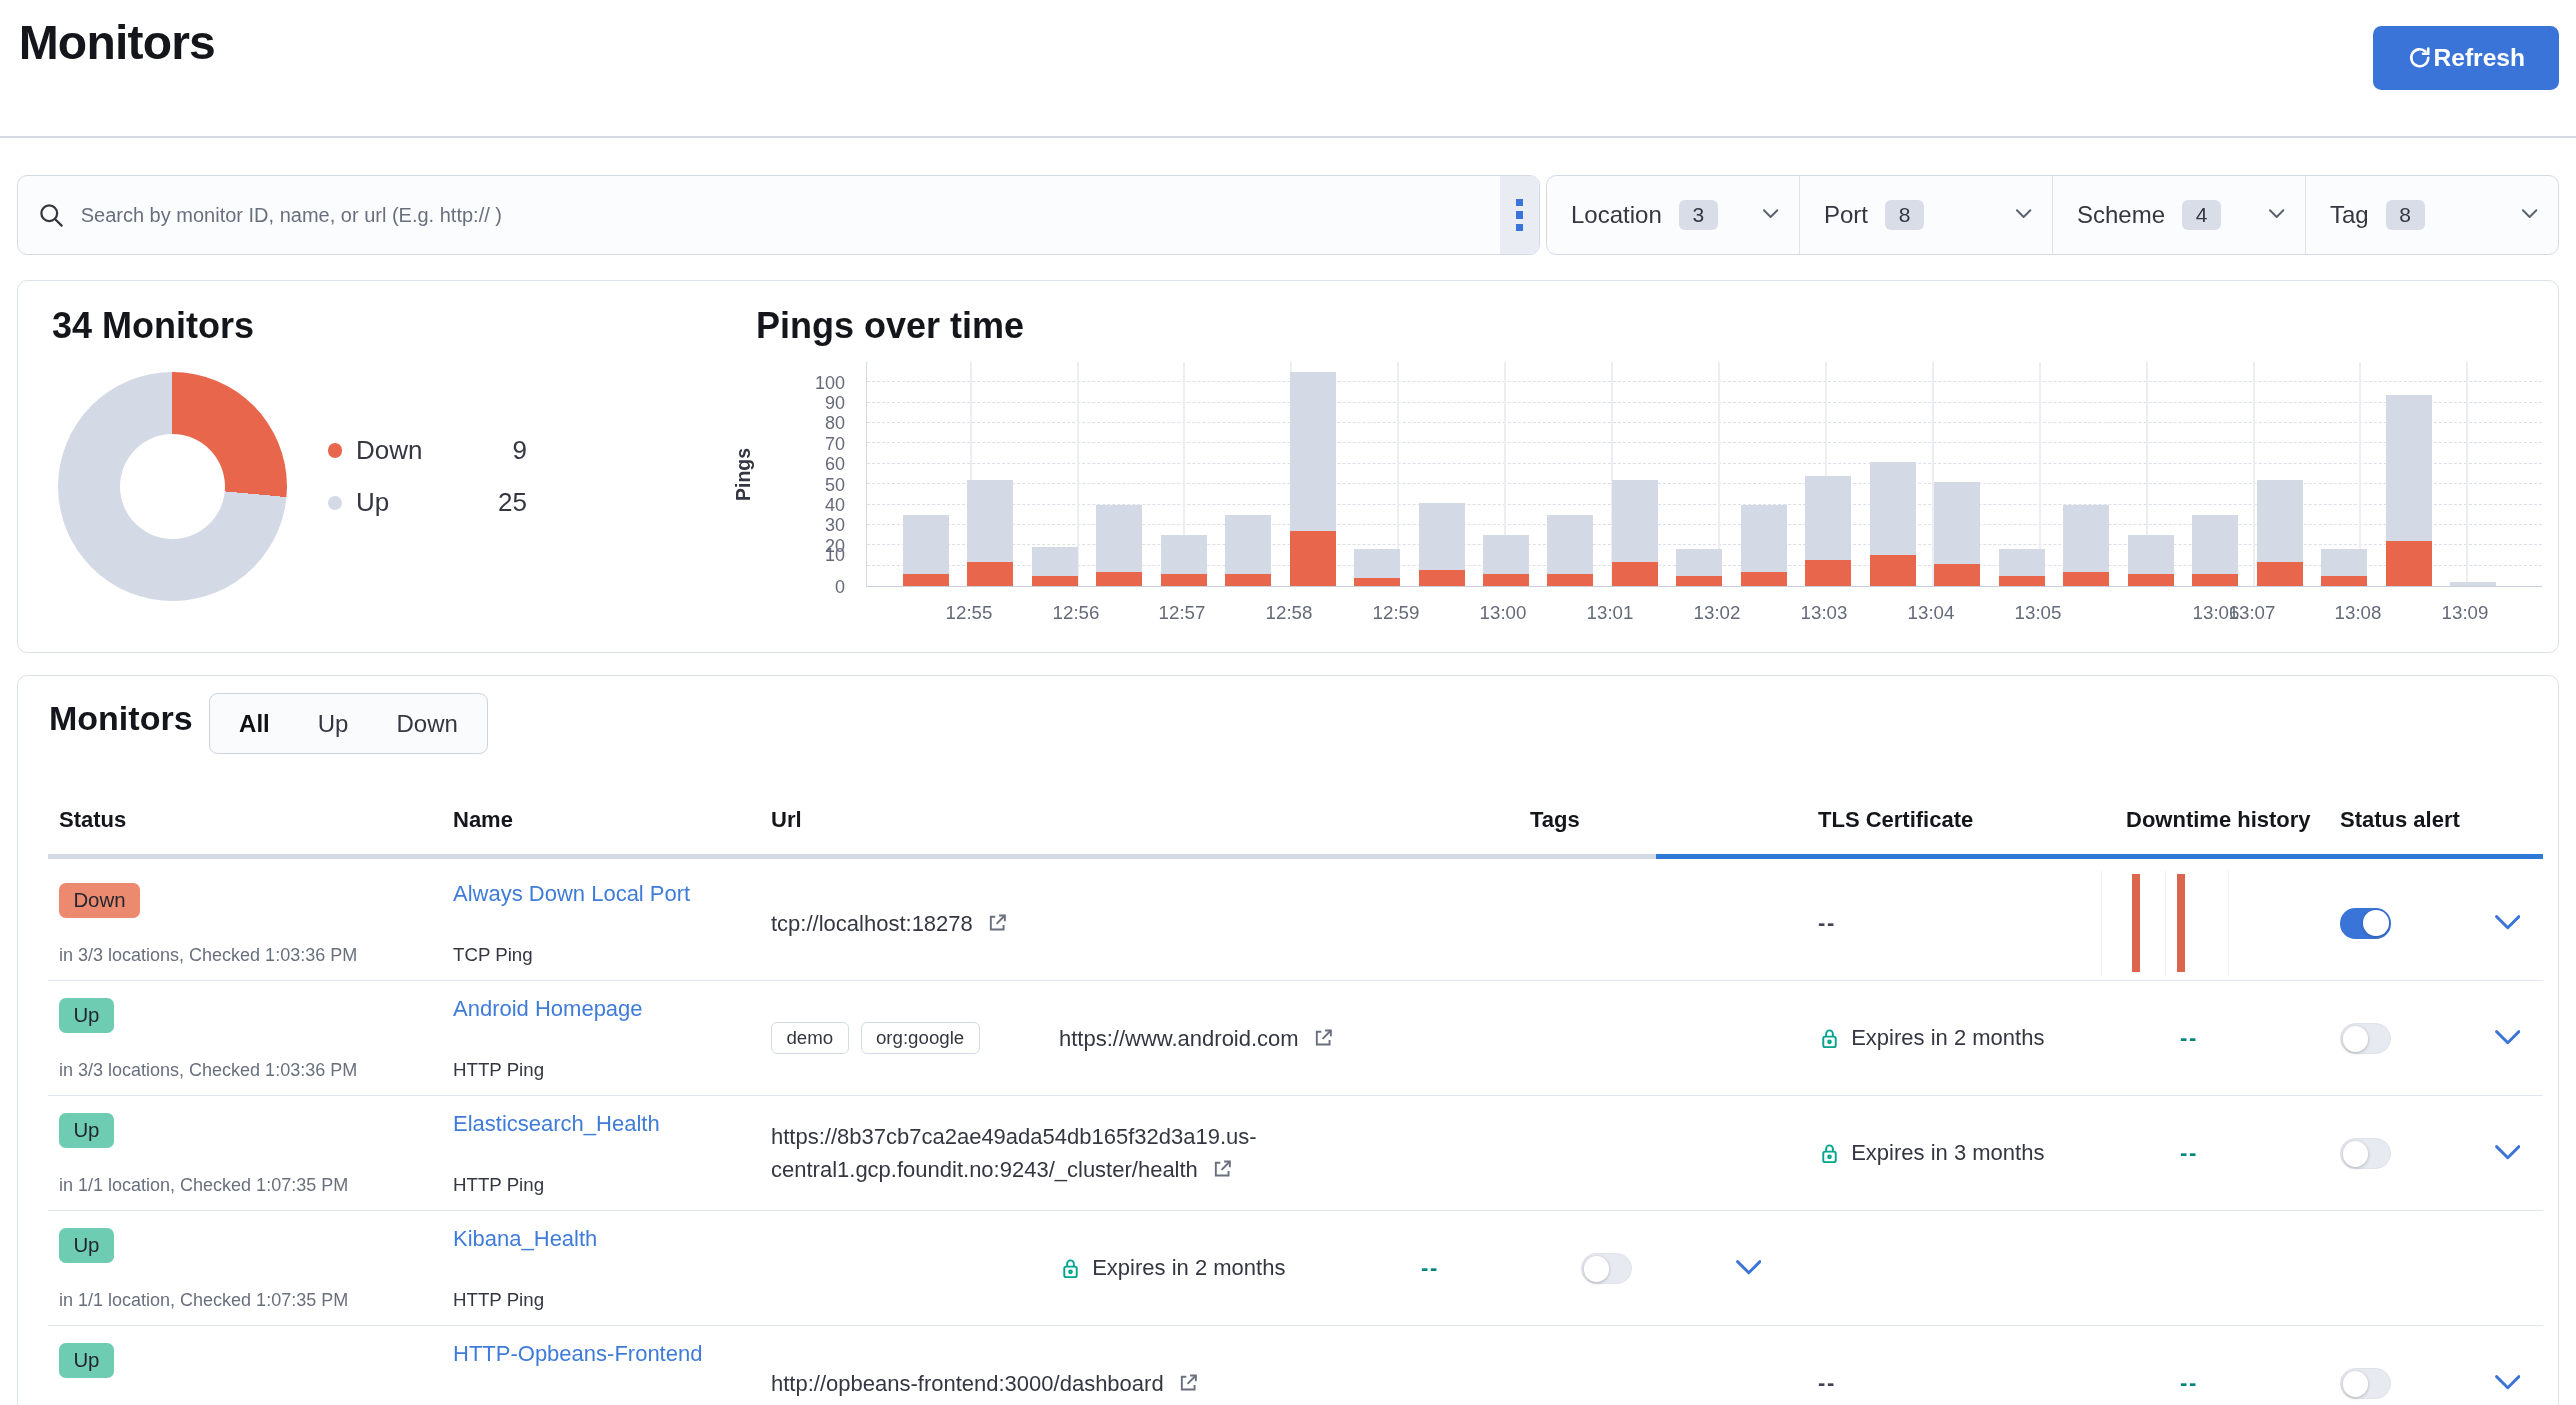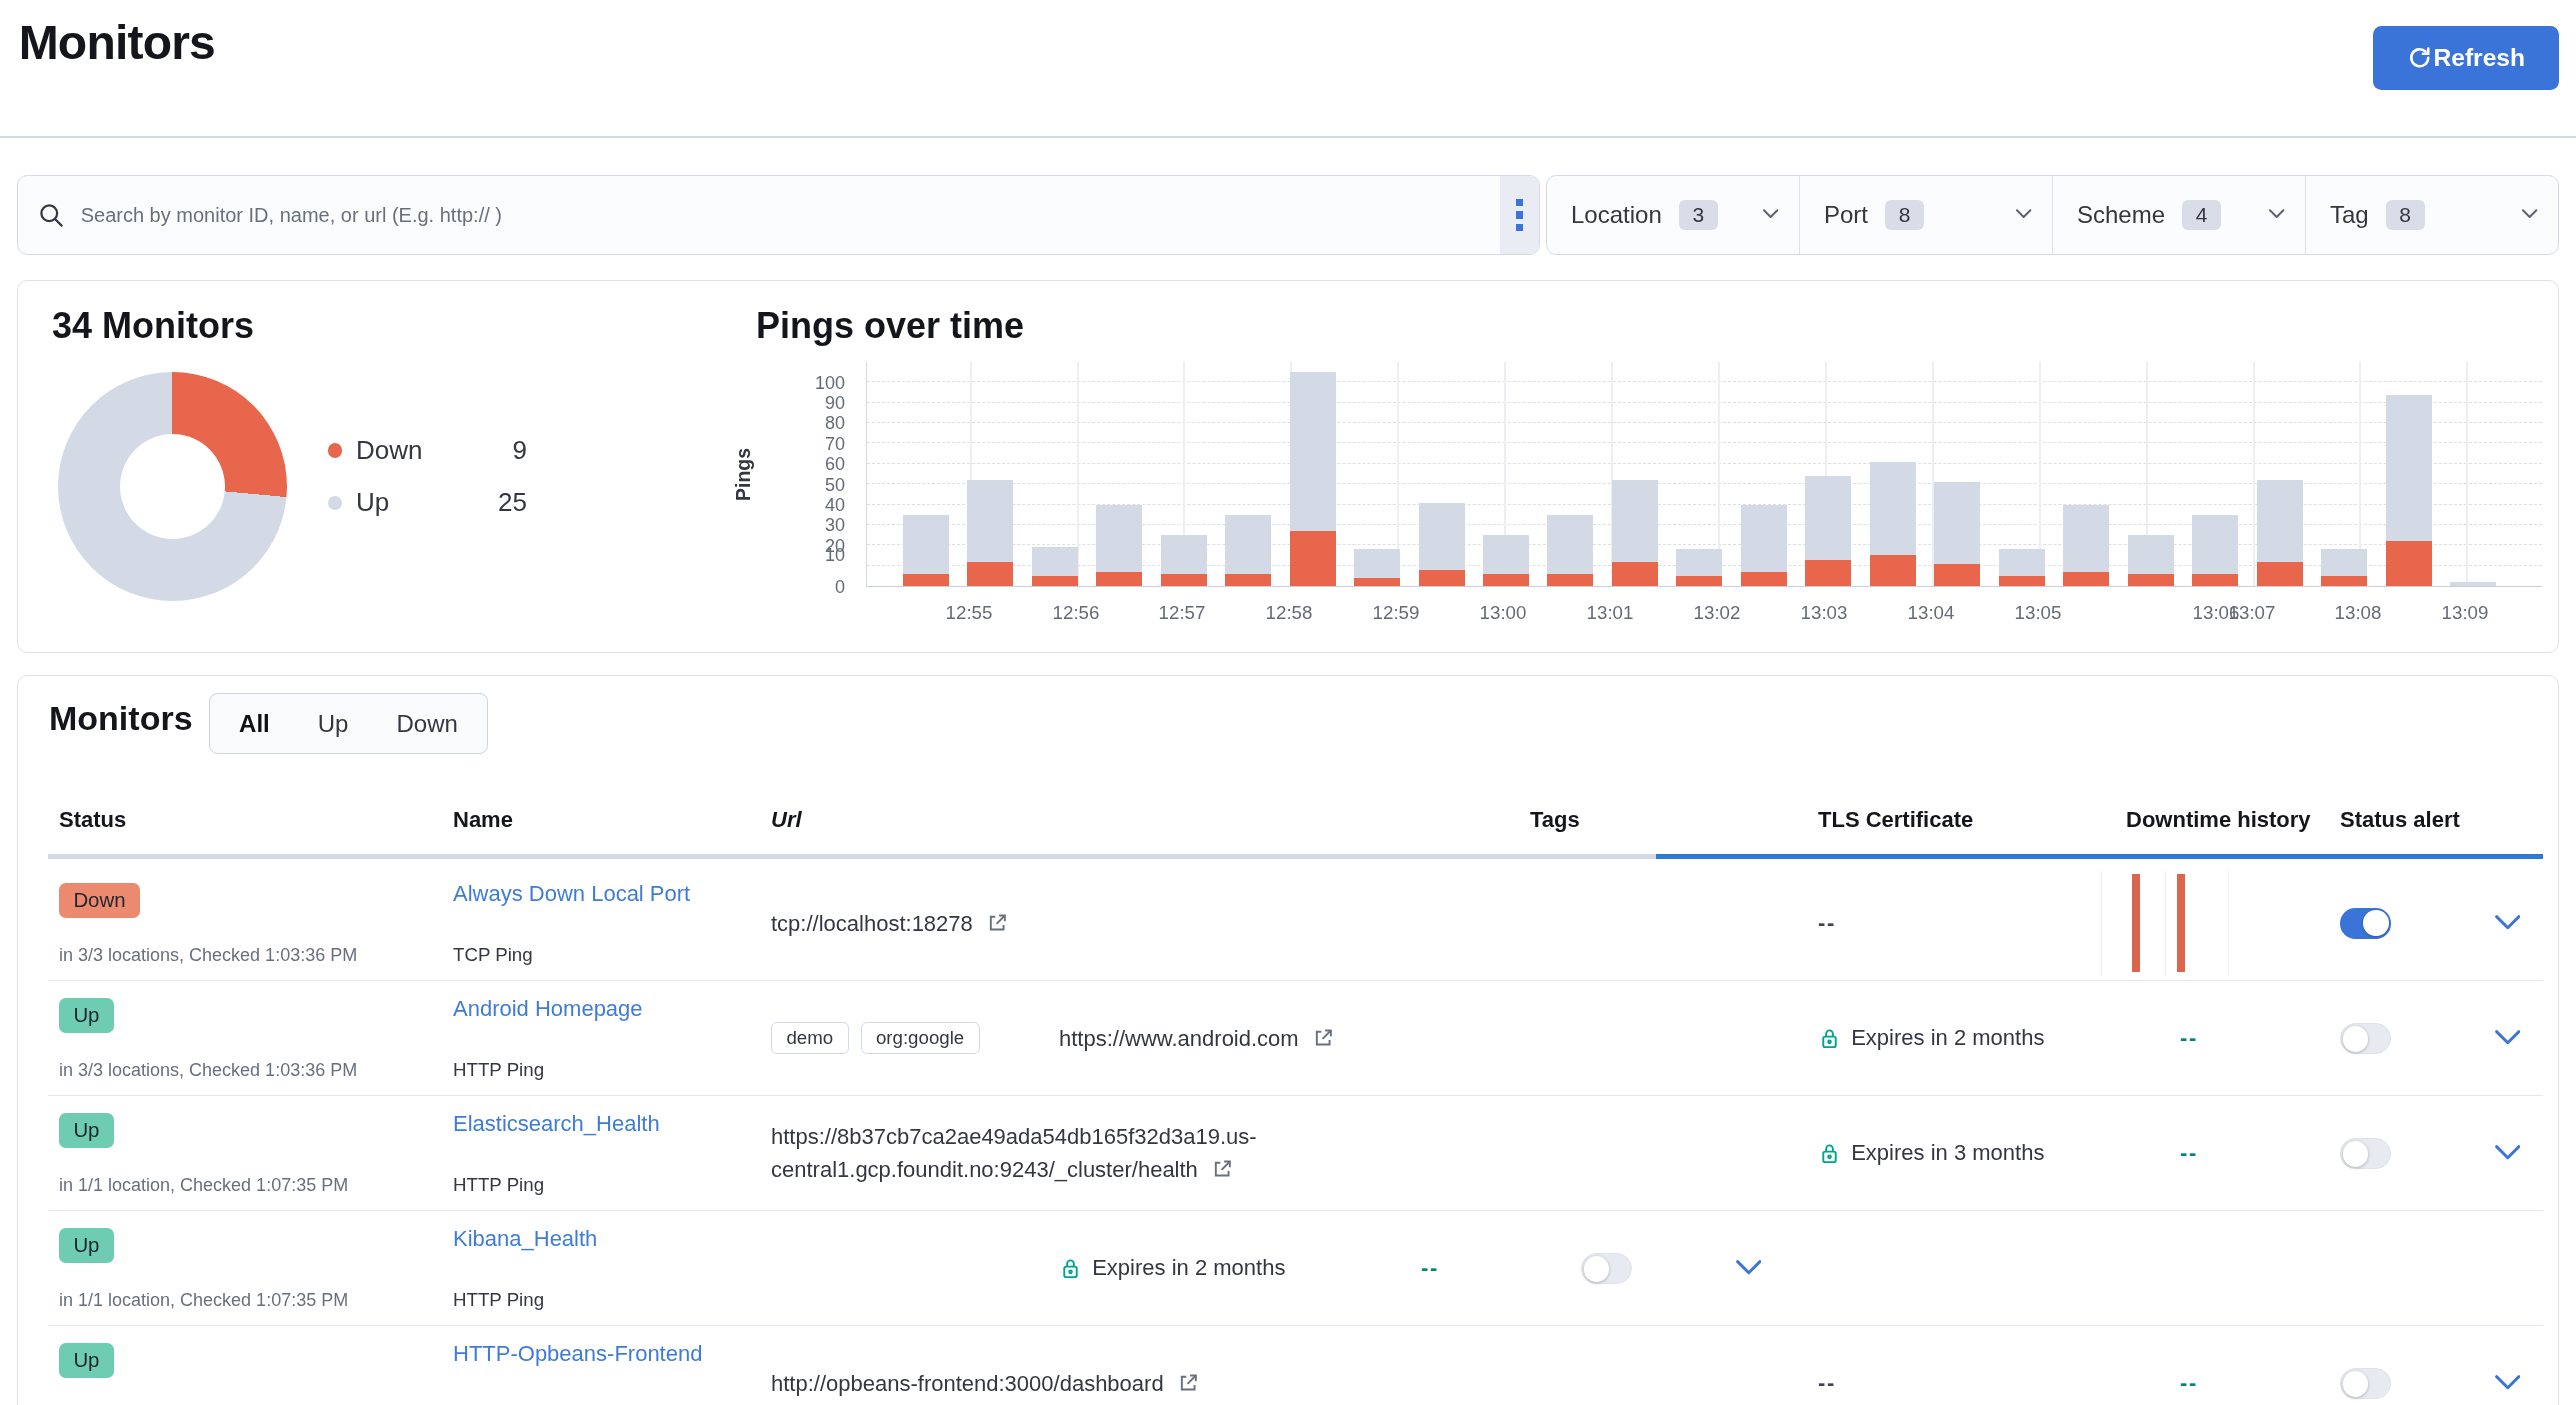--- a/index.html
+++ b/index.html
@@ -349,21 +349,21 @@
   <div class="panel monitors-panel">
     <h2 class="mon-title">Monitors</h2>
     <div class="tab-group" id="tabs">
         <div class="tab active">All</div>
         <div class="tab">Up</div>
         <div class="tab">Down</div>
       </div>
     <div class="thead" id="thead">
         <div class="th" style="width: 405px;">Status</div>
         <div class="th" style="width: 318px;">Name</div>
-        <div class="th" style="width: 759px; font-style: italic;">Url</div>
+        <div class="th" style="width: 759px;">Url</div>
         <div class="th" style="width: 288px;">Tags</div>
         <div class="th" style="width: 308px;">TLS Certificate</div>
         <div class="th" style="width: 214px;">Downtime history</div>
         <div class="th" style="width: 202px;">Status alert</div>
       </div>
     <div class="head-rule"></div>
     <div class="rows" id="rows">
         <div class="mrow">
   <div class="cell c-status">
     <span class="badge down">Down</span>

